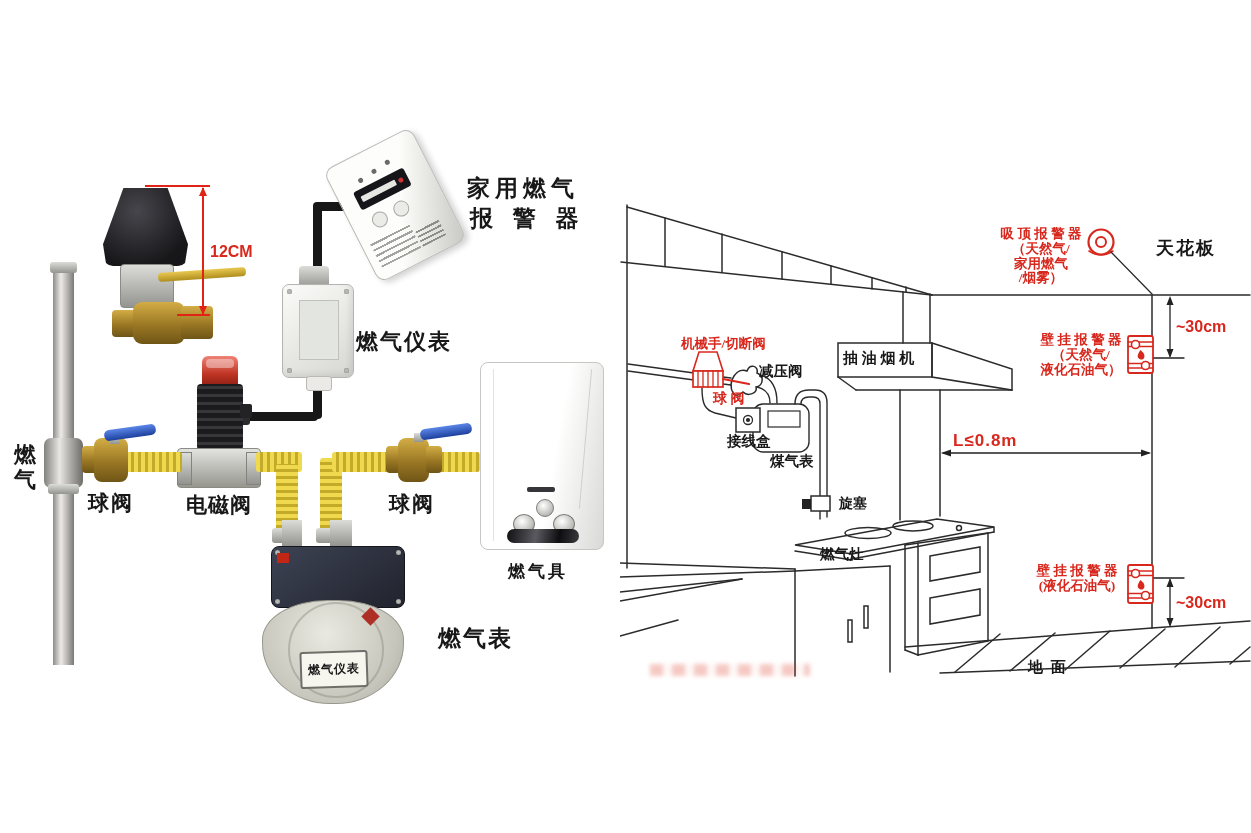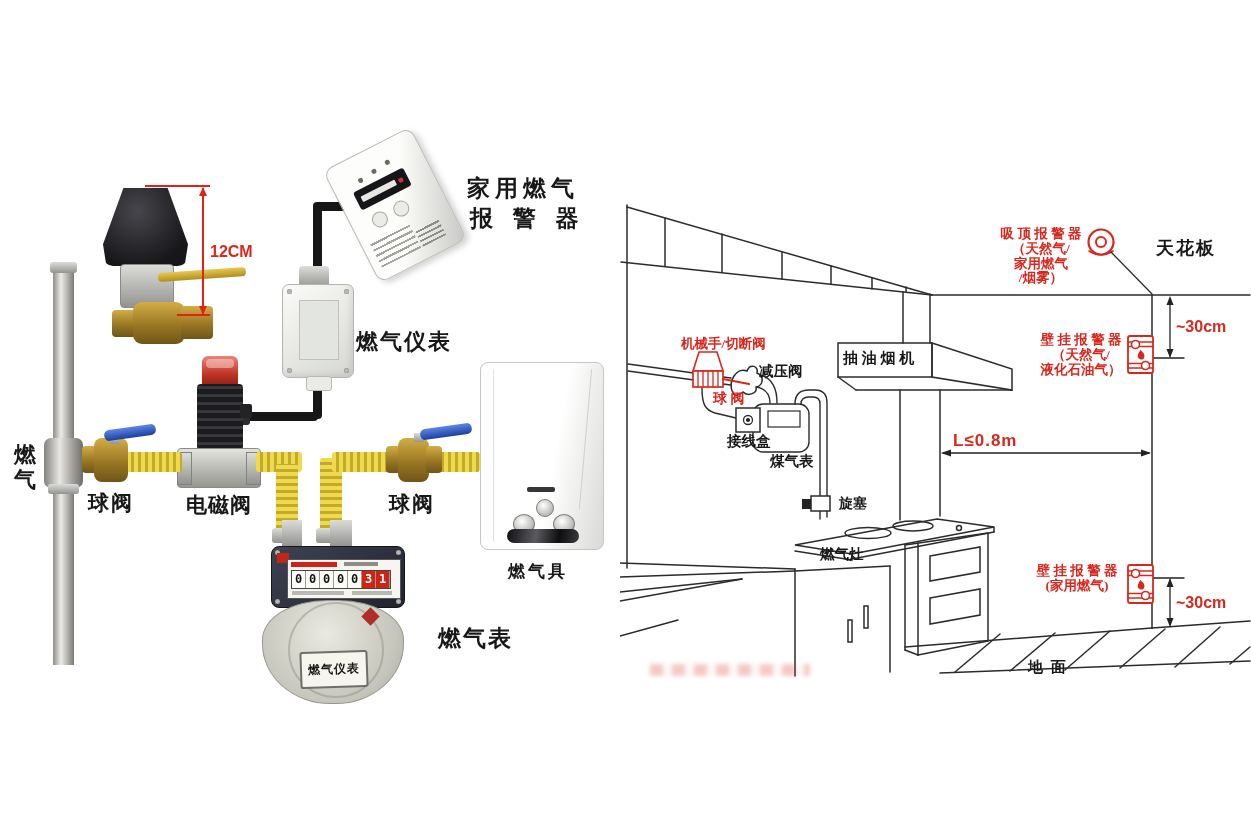--- a/index.html
+++ b/index.html
@@ -103,29 +103,20 @@
 
     <div class="abs grey" style="left:282px;top:520px;width:20px;height:26px;"></div>
     <div class="abs grey" style="left:330px;top:520px;width:22px;height:26px;"></div>
     <div class="abs" style="left:271px;top:546px;width:132px;height:60px;border-radius:8px;border:1px solid #14161c;
                 background:linear-gradient(145deg,#3d4354,#21232d);">
       <div class="screw" style="left:3px;top:3px;"></div>
         <div class="screw" style="right:3px;top:3px;"></div>
       <div class="screw" style="left:3px;bottom:3px;"></div>
         <div class="screw" style="right:3px;bottom:3px;"></div>
       <div class="abs" style="left:5px;top:6px;width:12px;height:10px;background:#c22614;"></div>
-      <div class="abs" style="left:15px;top:12px;width:112px;height:38px;background:#f6f5f0;border:1px solid #555;">
-        <div class="abs" style="left:3px;top:2px;width:46px;height:5px;background:#cc2418;"></div>
-        <div class="abs" style="left:56px;top:2px;width:34px;height:4px;background:#8d8d89;"></div>
-        <div class="abs" style="left:3px;top:10px;height:17px;border:1px solid #444;font-size:0;background:#111;">
-          <span class="digit dblk">0</span><span class="digit dblk">0</span><span class="digit dblk">0</span><span class="digit dblk">0</span><span class="digit dblk">0</span><span class="digit dred">3</span><span class="digit dred">1</span>
-        </div>
-        <div class="abs" style="left:4px;top:31px;width:52px;height:4px;background:#b9b9b3;"></div>
-        <div class="abs" style="left:64px;top:31px;width:40px;height:4px;background:#b9b9b3;"></div>
-      </div>
     </div>
     <div class="abs" style="left:262px;top:600px;width:140px;height:102px;border:1px solid #97978d;
                 border-radius:46% 46% 48% 48% / 38% 38% 58% 58%;
                 background:radial-gradient(circle at 45% 32%,#e9e9e1,#c5c5bb 68%,#a5a59b);"></div>
     <div class="abs" style="left:288px;top:602px;width:92px;height:92px;border-radius:50%;border:2px solid rgba(140,140,130,.45);"></div>
     <div class="abs" style="left:364px;top:610px;width:13px;height:13px;background:#ae2f26;transform:rotate(45deg);"></div>
     <div class="abs" style="left:300px;top:651px;width:64px;height:33px;background:#f6f6ef;border:2px solid #6f6f69;border-radius:3px;transform:rotate(-2deg);
                 display:flex;align-items:center;justify-content:center;">
       <span class="lbl" style="position:static;font-size:12px;letter-spacing:1px;">燃气仪表</span>
     </div>
@@ -351,18 +342,18 @@
   <div class="lbl red sans" style="left:953px;top:431px;font-size:17px;letter-spacing:1px;">L≤0.8m</div>
   <div class="lbl red" style="left:681px;top:336px;font-size:13.5px;">机械手/切断阀</div>
   <div class="lbl" style="left:759px;top:363px;font-size:14.5px;">减压阀</div>
   <div class="lbl red" style="left:683px;top:391px;font-size:14px;margin-left:30px;">球 阀</div>
   <div class="lbl" style="left:727px;top:433px;font-size:14.5px;">接线盒</div>
   <div class="lbl" style="left:770px;top:453px;font-size:14.5px;">煤气表</div>
   <div class="lbl" style="left:839px;top:496px;font-size:14px;">旋塞</div>
   <div class="lbl" style="left:820px;top:546px;font-size:14.5px;">燃气灶</div>
   <div class="lbl red ctr" style="left:1028px;top:563px;width:98px;font-size:13.5px;line-height:15px;">
     <span style="display:block">壁 挂 报 警 器</span>
-    <span style="display:block">(家用燃气)</span>
+    <span style="display:block">(液化石油气)</span>
   </div>
   <div class="lbl red sans" style="left:1176px;top:594px;font-size:16px;">~30cm</div>
   <div class="lbl" style="left:1028px;top:659px;font-size:15px;letter-spacing:2px;">地 面</div>
 
 </div>
 
 </body></html>

